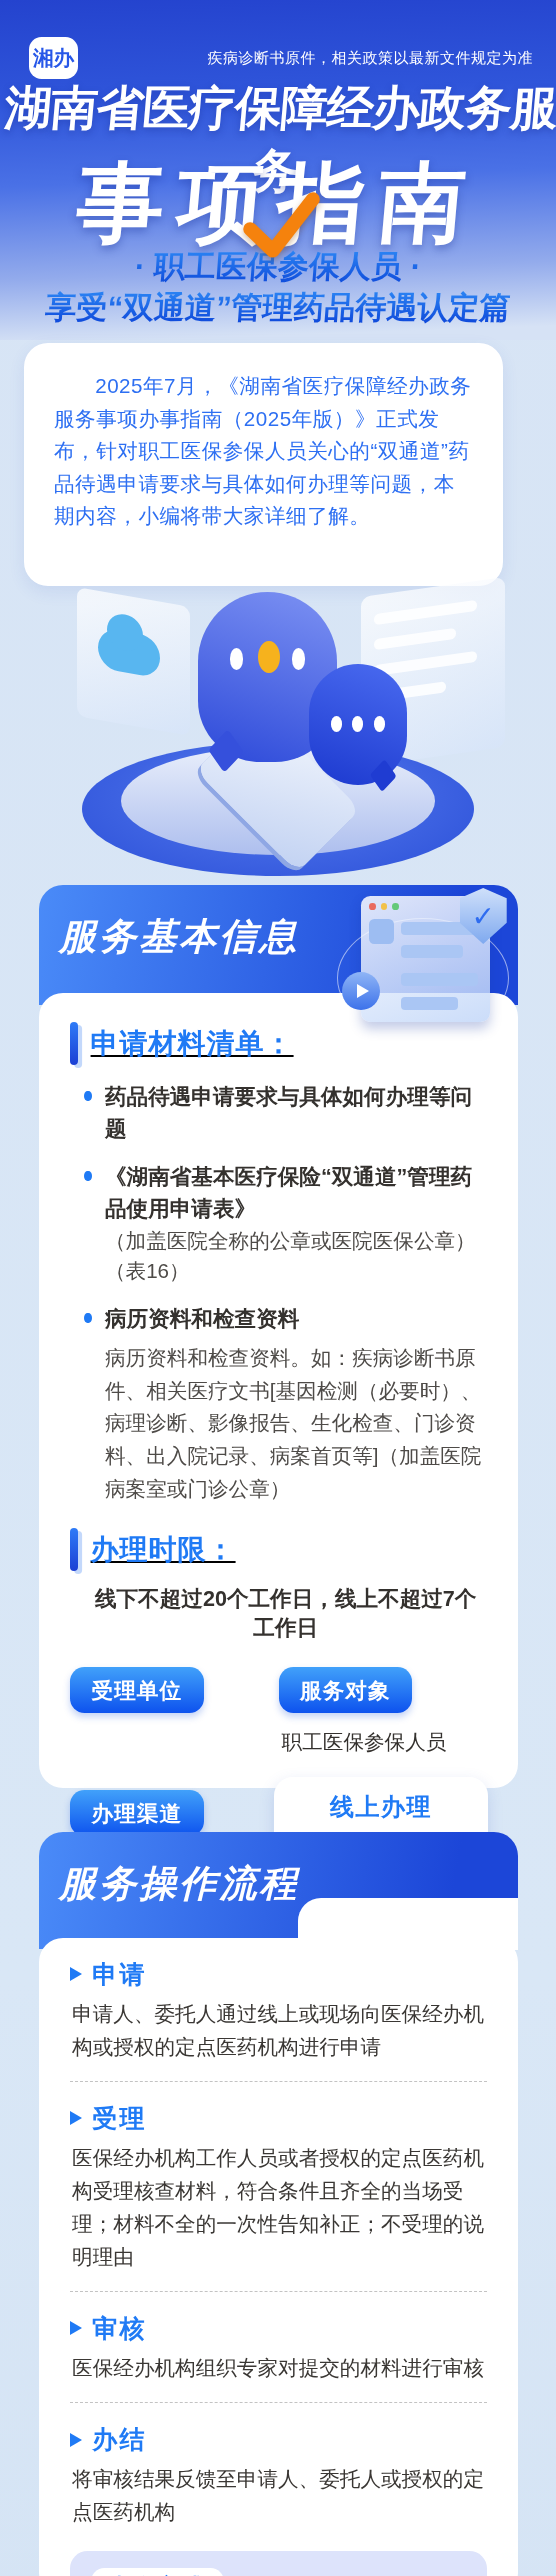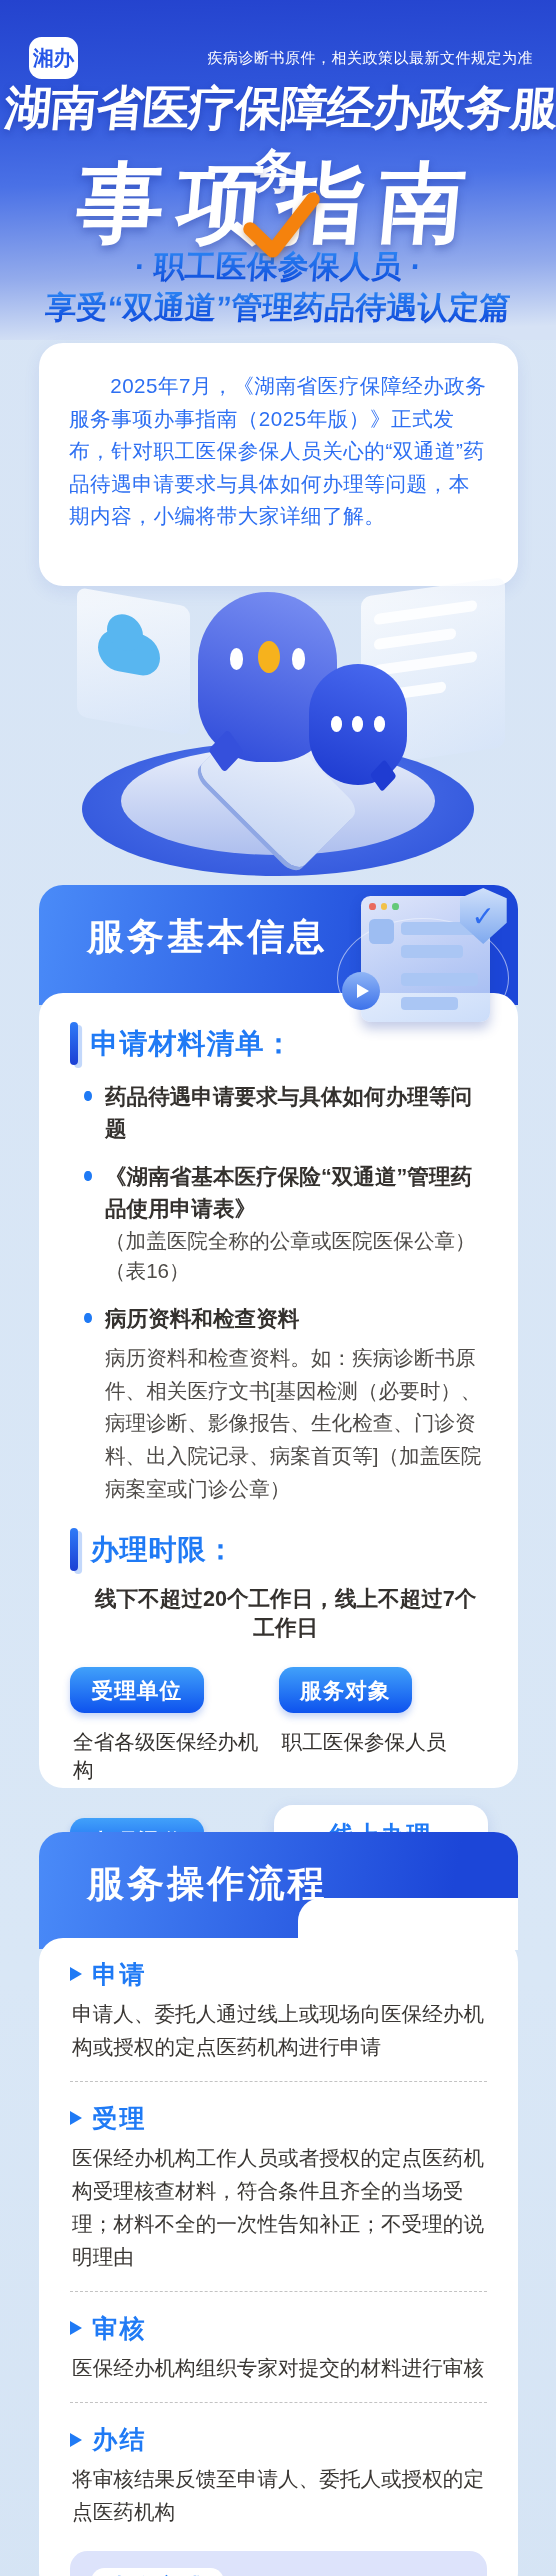--- a/index.html
+++ b/index.html
@@ -14,21 +14,21 @@
   .title1{position:absolute;left:0;top:77px;width:556px;text-align:center;color:#fff;font-size:47px;
           font-weight:bold;transform:skewX(-5deg);letter-spacing:-1px;text-shadow:0 3.1px 7.2px rgba(20,40,140,.35);}
   .title2{position:absolute;left:0;top:145px;width:556px;text-align:center;color:#fff;font-size:87px;
           font-weight:bold;transform:skewX(-5deg);letter-spacing:13.4px;text-shadow:0 4.1px 8.2px rgba(20,40,140,.35);}
   .checkmark{position:absolute;left:243px;top:190px;z-index:3;filter:drop-shadow(0 3.1px 3.1px rgba(120,60,0,.35));}
   .sub1{position:absolute;left:0;top:246px;width:556px;text-align:center;font-size:31px;font-weight:bold;transform:skewX(-4deg);
         background:linear-gradient(180deg,#2e8bf7,#0c45d8);-webkit-background-clip:text;background-clip:text;color:transparent;}
   .sub2{position:absolute;left:0;top:287px;width:556px;text-align:center;font-size:31px;font-weight:bold;transform:skewX(-4deg);
         background:linear-gradient(180deg,#2e8bf7,#0a3fd6);-webkit-background-clip:text;background-clip:text;color:transparent;}
   
-  .intro-card{position:absolute;left:39px;top:343px;width:479px;height:243px;background:#fff;border-radius:24px;
+  .intro-card{position:absolute;left:24px;top:343px;width:479px;height:243px;background:#fff;border-radius:24px;
               box-shadow:0 5.2px 15.5px rgba(60,90,200,.10);overflow:hidden;}
   .intro-card p{margin:0;padding:27px 30px;font-size:20.6px;line-height:1.58;color:#2d6ff2;text-indent:2em;letter-spacing:0.5px;}
   
   .scene{position:absolute;left:0;top:587px;width:556px;height:294px;}
   .plat-outer{position:absolute;left:82px;top:155px;width:392px;height:134px;border-radius:50%;
               background:radial-gradient(ellipse at 50% 40%,#6d8fee 0%,#3e63e2 55%,#2b4fd8 100%);}
   .plat-inner{position:absolute;left:121px;top:160px;width:314px;height:108px;border-radius:50%;
               background:linear-gradient(180deg,#e8eefb,#aebfee);}
   .plat-diamond{position:absolute;left:206px;top:131px;width:144px;height:144px;background:linear-gradient(135deg,#f2f6fd,#c2d2f2);
               border-radius:17.5px;transform:rotate(45deg) scaleY(.62);box-shadow:0 7.2px 0 #8fa7e4;}
@@ -46,23 +46,23 @@
   .beak{position:absolute;left:60px;top:49px;width:21.6px;height:32px;background:#f6b21d;border-radius:50%;}
   .bubble-small{position:absolute;left:309px;top:77px;width:98px;height:121px;background:linear-gradient(200deg,#4a6bf0,#1c39cf);
               border-radius:49px;}
   .bubble-small:after{content:"";position:absolute;right:13.4px;bottom:-1px;width:20.6px;height:20.6px;background:#1f3cd2;
               border-radius:3.1px;transform:rotate(55deg) skew(12deg);}
   .dot3{position:absolute;top:52px;width:11.3px;height:15.5px;background:#fff;border-radius:50%;}
   
   .card{position:absolute;left:39px;width:479px;border-radius:24px;}
   .card-head{position:absolute;left:0;top:0;right:0;background:linear-gradient(100deg,#4a8bf8 0%,#1c46d8 85%);
              border-radius:24px 24px 0 0;}
-  .card-head h2{margin:0;padding:27px 0 0 48px;color:#fff;font-size:37px;font-weight:bold;letter-spacing:3.1px;}
+  .card-head h2{margin:0;padding:27px 0 0 20px;color:#fff;font-size:37px;font-weight:bold;letter-spacing:3.1px;font-style:italic;}
   .card-body{position:absolute;left:0;right:0;bottom:0;background:#fff;border-radius:24px;padding:0 31px;box-sizing:border-box;}
-  .h3row{display:flex;align-items:center;gap:12.4px;margin:29px 0 5.2px 0;}
+  .h3row{display:flex;align-items:center;gap:12.4px;margin:29px 0 5.2px 0;text-decoration:underline;}
   .h3bar{width:8.2px;height:43px;border-radius:4.6px;background:linear-gradient(180deg,#2e7bf7,#1b3fd4);box-shadow:4.1px 3.1px 0 #c3d8fb;}
   .h3row h3{margin:0;font-size:28px;font-weight:bold;color:#1f7af5;letter-spacing:1px;}
   .bullet{display:flex;gap:13.4px;margin:15.5px 0 0 14.4px;}
   .bdot{flex:0 0 7.2px;width:7.2px;height:10.3px;border-radius:50%;background:#1f7af5;margin-top:10.3px;}
   .btxt{font-size:21.6px;line-height:1.5;color:#34312e;font-weight:bold;}
   .bnote{font-size:20.6px;line-height:1.5;color:#4e4b48;font-weight:normal;}
   .bpara{margin:7.2px 0 0 35px;font-size:20.6px;line-height:1.58;color:#4e4b48;}
   .timeline-text{margin:13.4px 0 0 14.4px;font-size:21.6px;color:#34312e;font-weight:bold;text-align:center;}
   .pill{display:inline-block;background:linear-gradient(180deg,#41a1fa,#0d52ee);color:#fff;font-size:21.6px;font-weight:bold;
         padding:8.2px 21.6px;border-radius:14.4px;letter-spacing:1px;box-shadow:0 4.1px 7.2px rgba(20,80,220,.25);}
@@ -193,21 +193,20 @@
 
       <div class="h3row" style="margin-top:23px;">
         <div class="h3bar"></div>
         <h3>办理时限：</h3>
       </div>
       <div class="timeline-text">线下不超过20个工作日，线上不超过7个工作日</div>
 
       <div class="two-col">
         <div class="col">
           <span class="pill">受理单位</span>
-          <div class="col-text">全省各级医保经办机构</div>
         </div>
         <div class="col">
           <span class="pill">服务对象</span>
           <div class="col-text">职工医保参保人员</div>
         </div>
       </div>
 
       <div class="channels">
         <span class="pill" style="position:absolute;left:0;top:13.4px;">办理渠道</span>
         <div class="sp-bubble" style="left:204px;top:0;width:214px;">

